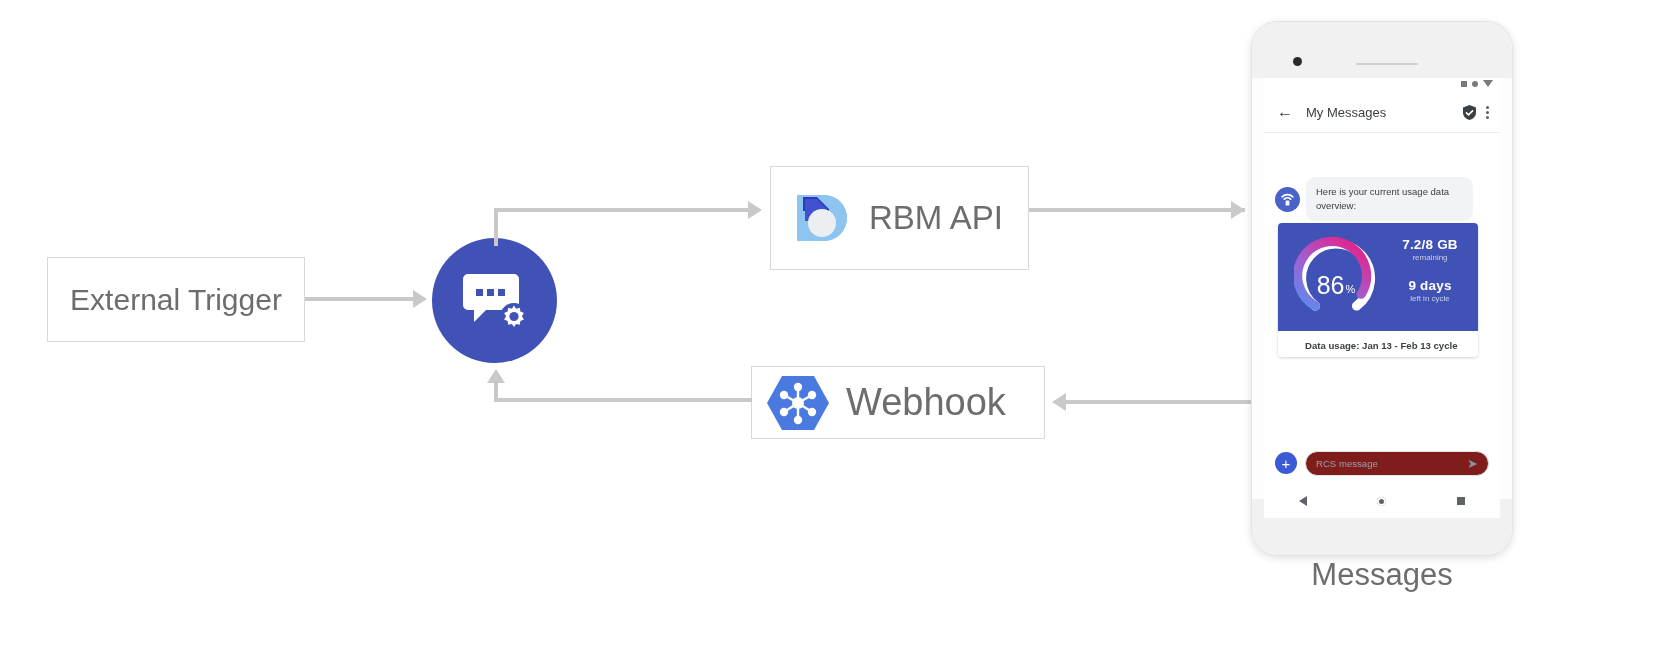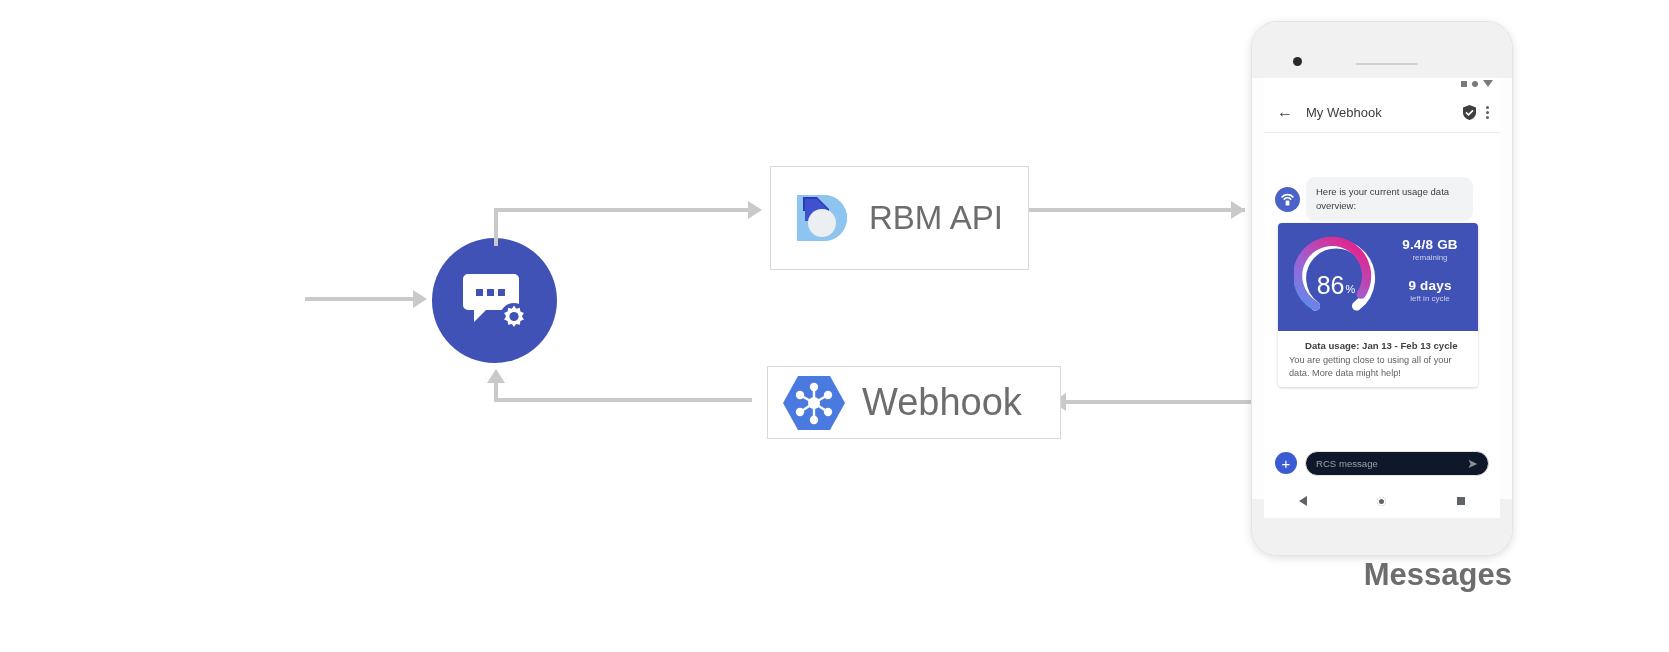--- a/index.html
+++ b/index.html
@@ -15,21 +15,21 @@
   
   #external-trigger{left:47px;top:257px;width:258px;height:85px;
                     justify-content:center;}
   #external-trigger .node-label{font-size:30px;}
 
   
   #rbm-api{left:770px;top:166px;width:259px;height:104px;padding-left:18px;}
   #rbm-api .node-label{font-size:33px;margin-left:18px;}
 
   
-  #webhook{left:767px;top:366px;width:294px;height:73px;padding-left:14px;}
+  #webhook{left:751px;top:366px;width:294px;height:73px;padding-left:14px;}
   #webhook .node-label{font-size:38px;margin-left:16px;}
 
   
   #rbm-agent-node{position:absolute;left:432px;top:238px;width:125px;height:125px;
        border-radius:50%;background:#4052b5;display:flex;align-items:center;
        justify-content:center;}
   #rbm-agent-label{position:absolute;left:412px;top:415px;width:170px;
        text-align:center;font-size:27px;font-weight:300;color:#6d6d6d;}
 
   
@@ -49,22 +49,22 @@
          overflow:hidden;}
   #phone-bezel-top{position:absolute;left:0;top:0;width:100%;height:56px;background:#f1f1f1;}
   #phone-camera{position:absolute;left:41px;top:35px;width:9px;height:9px;border-radius:50%;
                 background:#2a2a2a;}
   #phone-speaker-line{position:absolute;left:104px;top:41px;width:62px;height:2px;
                       border-radius:2px;background:#cfcfcf;}
   #phone-earpiece{position:absolute;left:113px;top:58px;width:26px;height:9px;
                   border-radius:5px;background:#1e1e1e;}
   #phone-screen{position:absolute;left:12px;top:56px;width:236px;height:440px;background:#fff;}
   #phone-bottom{position:absolute;left:0;bottom:0;width:100%;height:56px;background:#f1f1f1;}
-  #messages-caption{position:absolute;left:1252px;top:557px;width:260px;text-align:right;
-       font-size:31px;font-weight:700;color:#6d6d6d;}
+  #messages-caption{position:absolute;left:1252px;top:557px;width:260px;text-align:center;
+       font-size:31px;font-weight:400;color:#6d6d6d;}
 
   
   #status-bar{position:absolute;right:7px;top:2px;display:flex;gap:5px;align-items:center;}
   .sb-sq{width:6px;height:6px;background:#7a7a7a;}
   .sb-dot{width:6px;height:6px;border-radius:50%;background:#7a7a7a;}
   .sb-tri{width:0;height:0;border-left:5px solid transparent;border-right:5px solid transparent;
           border-top:7px solid #7a7a7a;}
 
   
   #app-bar{position:absolute;left:0;top:14px;width:236px;height:40px;background:#fff;
@@ -101,38 +101,41 @@
                padding:9px 0 10px 0;}
   #card-action span{font-size:9.4px;color:#3b5bd4;font-weight:500;}
 
   
   #composer{position:absolute;left:0;top:310px;width:236px;height:40px;display:flex;
             align-items:center;padding:0 11px;box-sizing:border-box;}
   #plus-btn{width:22px;height:22px;border-radius:50%;background:#3b5bd4;color:#fff;
             display:flex;align-items:center;justify-content:center;font-size:15px;
             line-height:1;flex:0 0 auto;}
   #rcs-input{flex:1;margin-left:8px;height:25px;border-radius:13px;border:1px solid #e6e6e6;
-             background:#0f172a;display:flex;align-items:center;padding:0 10px;box-sizing:border-box;}
+             background:#7f1d1d;display:flex;align-items:center;padding:0 10px;box-sizing:border-box;}
   #rcs-placeholder{font-size:9.6px;color:#9aa0a6;flex:1;}
   #send-icon{color:#8c9196;font-size:13px;line-height:1;}
 
   
   #nav-bar{position:absolute;left:0;top:355px;width:236px;height:26px;display:flex;
            align-items:center;justify-content:space-around;}
   .nav-back{width:0;height:0;border-top:5px solid transparent;border-bottom:5px solid transparent;
             border-right:8px solid #5f6368;}
   .nav-home{width:9px;height:9px;border-radius:50%;background:#5f6368;
             box-shadow:0 0 0 2px #fff inset;}
   .nav-recent{width:8px;height:8px;background:#5f6368;}
 </style>
 </head>
 <body>
 
 <div class="canvas">
 
+  <div class="node-box" id="external-trigger">
+    <span class="node-label">External Trigger</span>
+  </div>
 
   <div class="ln" style="left:305px;top:297px;width:108px;height:4px;"></div>
   <div class="arrowhead ah-right" style="left:413px;top:290px;"></div>
 
   <div id="rbm-agent-node">
     <svg width="66" height="62" viewBox="0 0 66 62">
       <path d="M6 4h46a5 5 0 0 1 5 5v26a5 5 0 0 1-5 5H24L12 52V40H6a5 5 0 0 1-5-5V9a5 5 0 0 1 5-5z" fill="#ffffff"></path>
       <rect x="14" y="19" width="7" height="7" fill="#4052b5"></rect>
       <rect x="25" y="19" width="7" height="7" fill="#4052b5"></rect>
       <rect x="36" y="19" width="7" height="7" fill="#4052b5"></rect>
@@ -192,21 +195,21 @@
     <div id="phone-screen">
 
       <div id="status-bar">
         <span class="sb-sq"></span>
         <span class="sb-dot"></span>
         <span class="sb-tri"></span>
       </div>
 
       <div id="app-bar">
         <span id="back-arrow">←</span>
-        <span id="carrier-title">My Webhook</span>
+        <span id="carrier-title">My Messages</span>
         <span id="appbar-right">
           <svg width="13" height="15" viewBox="0 0 13 15">
             <path d="M6.5 0L13 2.4v5.1C13 11.3 10.2 14.2 6.5 15 2.8 14.2 0 11.3 0 7.5V2.4z" fill="#3c4043"></path>
             <path d="M3 7.4l2.5 2.5L10 5.4" stroke="#fff" stroke-width="1.6" fill="none"></path>
           </svg>
           <span id="kebab">
             <i></i>
               <i></i>
               <i></i>
           </span>
@@ -238,31 +241,30 @@
               </defs>
               <path d="M25.5 84.5A41 41 0 1 1 74.5 84.5" fill="none" stroke="#ffffff" stroke-width="11" stroke-linecap="round"></path>
               <path d="M25.5 84.5A41 41 0 1 1 80 70.5" fill="none" stroke="url(#gaugeGrad)" stroke-width="11" stroke-linecap="round"></path>
             </svg>
             <div id="gauge-value">
               <span id="gauge-num">86</span>
               <span id="gauge-pct">%</span>
             </div>
 
             <div id="hero-stats">
-              <div class="stat-big">9.4/8 GB</div>
+              <div class="stat-big">7.2/8 GB</div>
               <div class="stat-small">remaining</div>
               <div class="stat-gap"></div>
               <div class="stat-big">9 days</div>
               <div class="stat-small">left in cycle</div>
             </div>
           </div>
 
           <div id="card-body">
             <div id="card-title">Data usage: Jan 13 - Feb 13 cycle</div>
-            <div id="card-desc">You are getting close to using all of your data. More data might help!</div>
           </div>
 
         </div>
 
         <div id="composer">
           <div id="plus-btn">+</div>
           <div id="rcs-input">
             <span id="rcs-placeholder">RCS message</span>
             <span id="send-icon">➤</span>
           </div>

